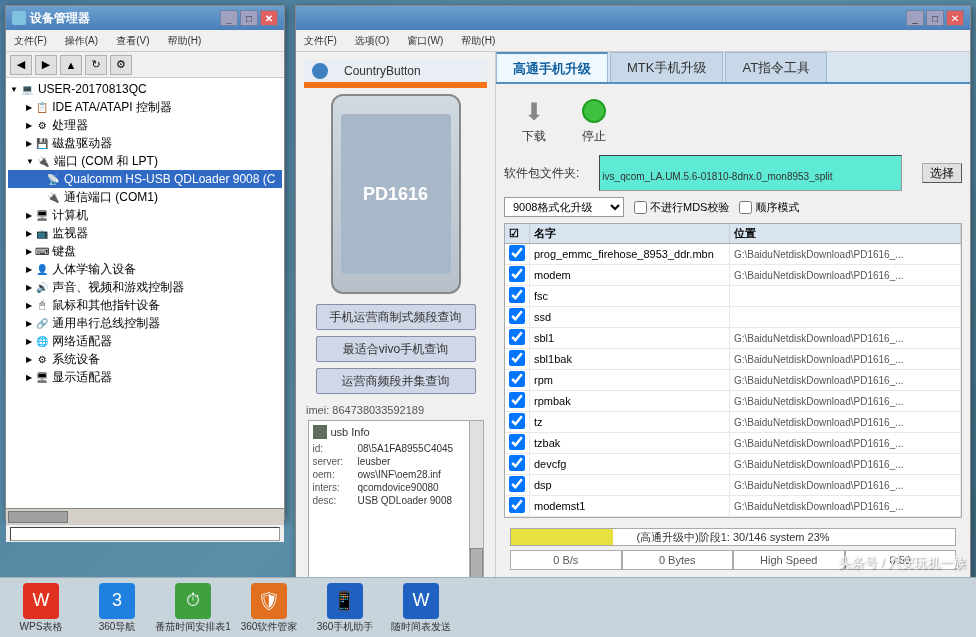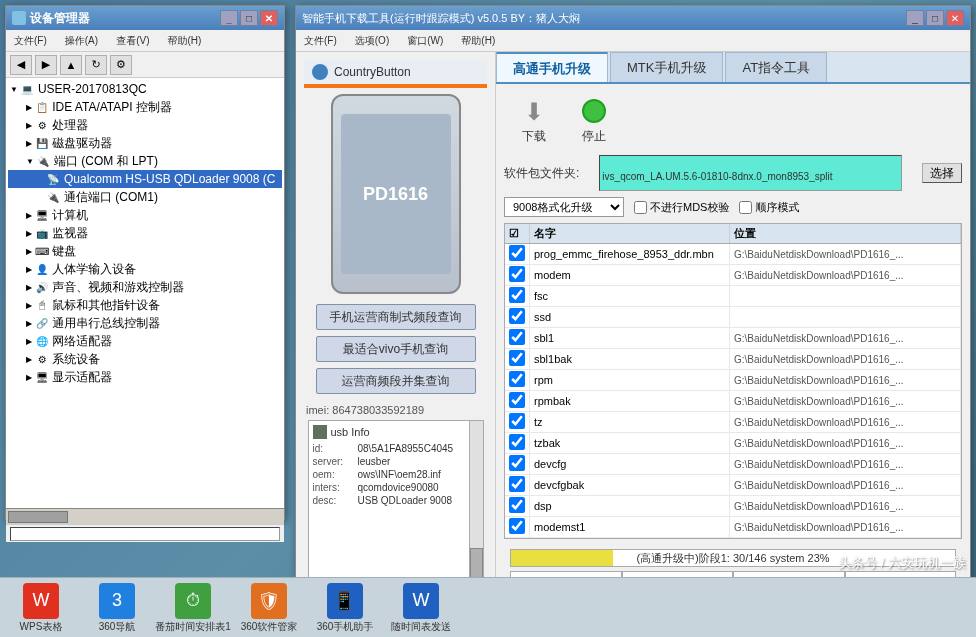--- a/index.html
+++ b/index.html
@@ -615,25 +615,25 @@
       align-items: center;
       padding: 0 4px;
       gap: 10px;
     }
 
     
     .country-button-bar {
       width: 100%;
       height: 28px;
       background: #e8eef4;
-      border-bottom: 4px solid #f97316;
+      border-bottom: 6px solid #f97316;
       display: flex;
       align-items: center;
       padding: 0 8px;
-      gap: 6px;
+      gap: 16px;
     }
 
     .globe-icon {
       width: 16px;
       height: 16px;
       background: #4080c0;
       border-radius: 50%;
       display: inline-block;
     }
 
@@ -761,21 +761,20 @@
     <div class="scrollbar-x">
       <div style="width:60px;height:12px;background:#a0a0a0;margin:2px;border:1px solid #777;"></div>
     </div>
     <div class="status-bar">
       <div class="status-inner"></div>
     </div>
   </div>
 
   <div class="tool-window">
     <div class="tool-titlebar">
-      <span style="flex:1;font-size:11px;">智能手机下载工具(运行时跟踪模式) v5.0.5  BY：猪人大焖</span>
       <div class="window-controls">
         <div class="win-btn">_</div>
         <div class="win-btn">□</div>
         <div class="win-btn close">✕</div>
       </div>
     </div>
     <div class="tool-menu">
       <span class="menu-item">文件(F)</span>
       <span class="menu-item">选项(O)</span>
       <span class="menu-item">窗口(W)</span>
@@ -941,25 +940,20 @@
       <td>tzbak</td>
       <td style="font-size:10px;color:#555;">G:\BaiduNetdiskDownload\PD1616_...</td>
     </tr>
                   <tr>
       <td><input type="checkbox" checked="" class="row-check" style=""></td>
       <td>devcfg</td>
       <td style="font-size:10px;color:#555;">G:\BaiduNetdiskDownload\PD1616_...</td>
     </tr>
                   <tr>
       <td><input type="checkbox" checked="" class="row-check" style=""></td>
-      <td>devcfgbak</td>
-      <td style="font-size:10px;color:#555;">G:\BaiduNetdiskDownload\PD1616_...</td>
-    </tr>
-                  <tr>
-      <td><input type="checkbox" checked="" class="row-check" style=""></td>
       <td>dsp</td>
       <td style="font-size:10px;color:#555;">G:\BaiduNetdiskDownload\PD1616_...</td>
     </tr>
                   <tr>
       <td><input type="checkbox" checked="" class="row-check" style=""></td>
       <td>modemst1</td>
       <td style="font-size:10px;color:#555;">G:\BaiduNetdiskDownload\PD1616_...</td>
     </tr>
                 </tbody>
             </table>

